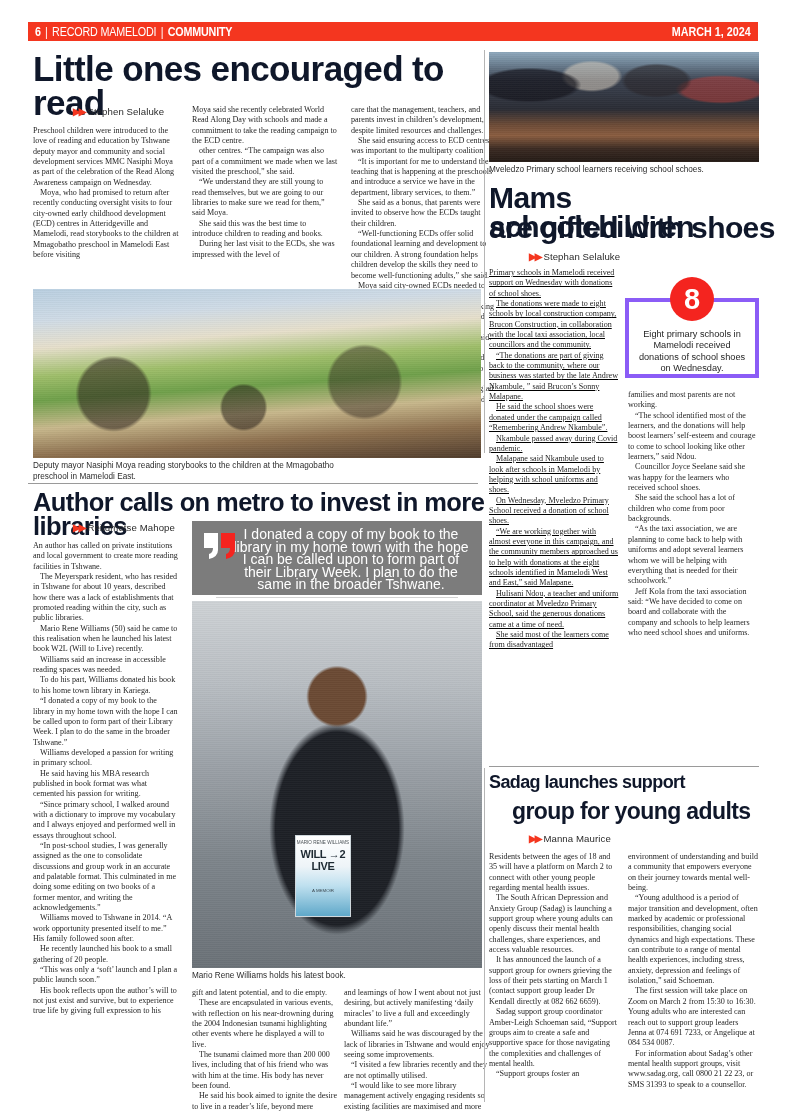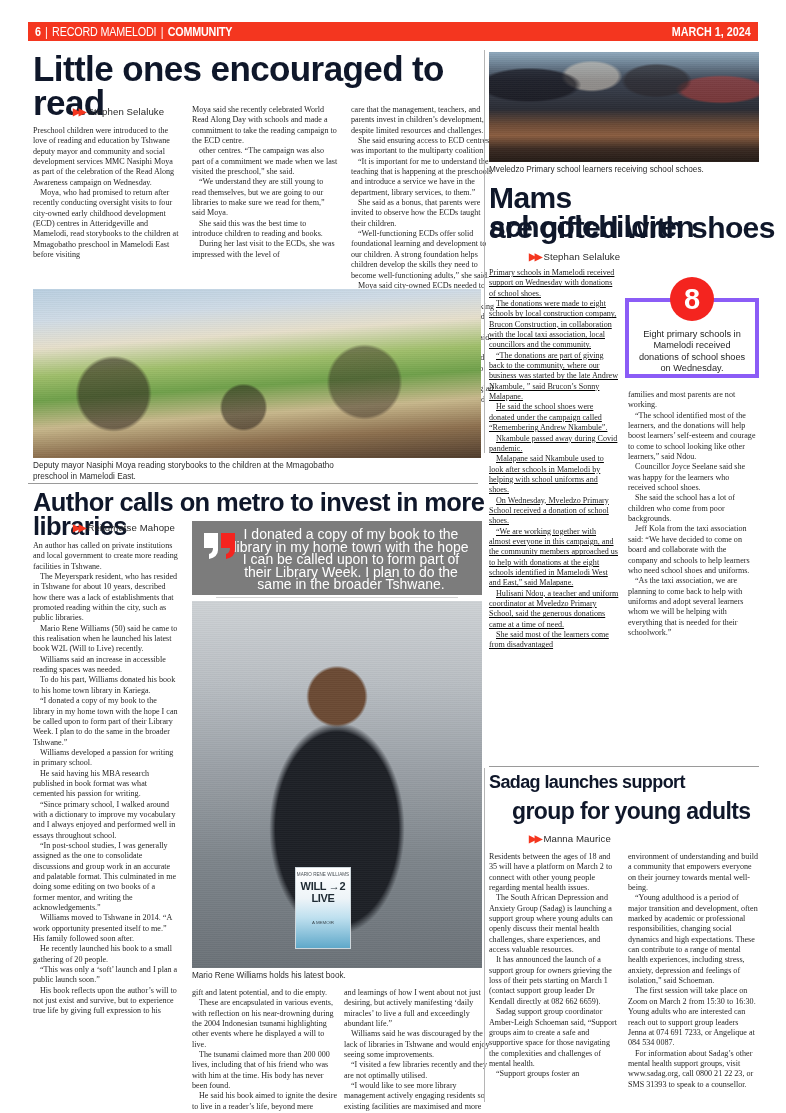--- a/index.html
+++ b/index.html
@@ -189,21 +189,20 @@
     line-height: 11.4px;
     color: #1f1f1f;
     padding: 0 6px;
   }
 
   
   .bookcover {
     position: absolute;
     background: linear-gradient(180deg,#ffffff 0%, #eef4f8 38%, #bfe0ef 62%, #5fa8c9 100%);
     border: 1px solid #cfd8dd;
-    margin-top: 32px;
   }
   .bc-title {
     font-family: "Liberation Sans Narrow", "Liberation Sans", sans-serif;
     font-size: 4.6px; text-align: center; color: #4a5156; margin-top: 4px;
   }
   .bc-big {
     font-family: "Liberation Sans Narrow", "Liberation Sans", sans-serif;
     font-size: 11px; font-weight: bold; text-align: center; color: #1e2a33;
     margin-top: 3px; letter-spacing: -.3px;
   }
@@ -292,22 +291,22 @@
   <p>“We are working together with almost everyone in this campaign, and the community members approached us to help with donations at the eight schools identified in Mamelodi West and East,” said Malapane.</p>
   <p>Hulisani Ndou, a teacher and uniform coordinator at Mveledzo Primary School, said the generous donations came at a time of need.</p>
   <p>She said most of the learners come from disadvantaged</p>
 </div>
 
 <div class="body-col" style="position:absolute;left:628px;top:390px;width:130px;">
   <p>families and most parents are not working.</p>
   <p>“The school identified most of the learners, and the donations will help boost learners’ self-esteem and courage to come to school looking like other learners,” said Ndou.</p>
   <p>Councillor Joyce Seelane said she was happy for the learners who received school shoes.</p>
   <p>She said the school has a lot of children who come from poor backgrounds.</p>
+  <p>“As the taxi association, we are planning to come back to help with uniforms and adopt several learners whom we will be helping with everything that is needed for their schoolwork.”</p>
   <p>Jeff Kola from the taxi association said: “We have decided to come on board and collaborate with the company and schools to help learners who need school shoes and uniforms.</p>
-  <p>“As the taxi association, we are planning to come back to help with uniforms and adopt several learners whom we will be helping with everything that is needed for their schoolwork.”</p>
 </div>
 
 <div class="rule-h" style="left:28px;top:483px;width:450px;"></div>
 
 <div class="headline" style="position:absolute;left:33px;top:490px;width:460px;font-size:25.5px;">Author calls on metro to invest in more libraries</div>
 
 <div class="byline" style="position:absolute;left:33px;top:522px;">
   <span class="arrows">▶▶</span><span>Reitumetse Mahope</span>
 </div>
 

